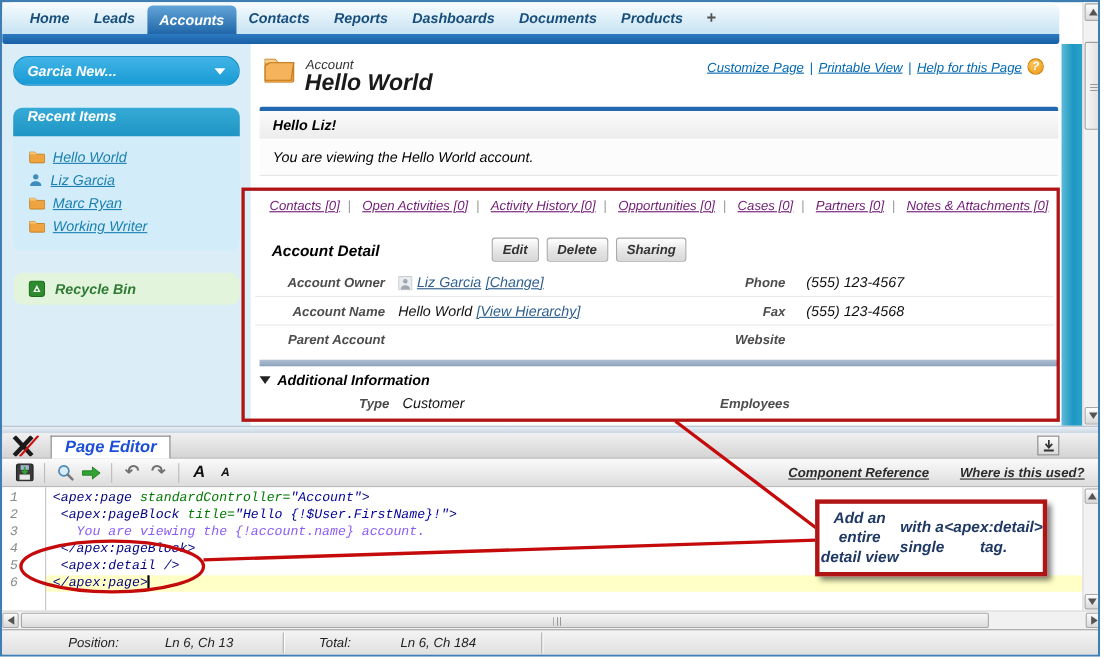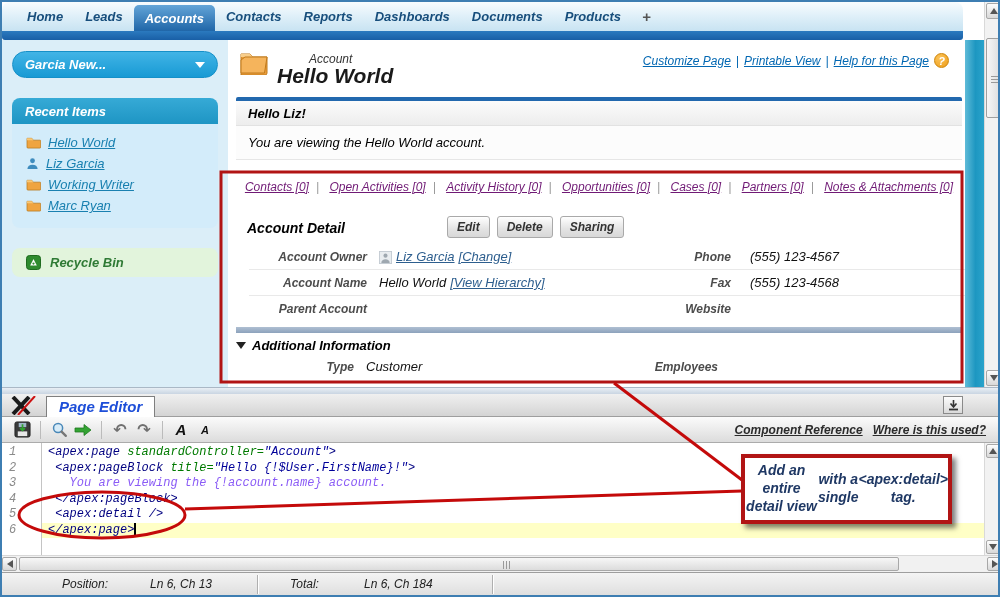--- a/index.html
+++ b/index.html
@@ -18,48 +18,48 @@
   .bluebar{left:0;top:29px;width:961px;height:9px;background:linear-gradient(#2B7ABF,#195FA6);border-radius:0 0 3px 3px;}
 
   
   .sidebar{left:0;top:38px;width:226px;height:347px;background:#DBEEF8;}
   .create-new{position:absolute;left:10px;top:11px;width:206px;height:27px;border-radius:14px;
           background:linear-gradient(#41B4E6,#189AD4);border:1px solid #1590C8;color:#fff;font-weight:bold;
           font-size:13px;display:flex;align-items:center;justify-content:space-between;padding:0 12px;cursor:pointer;}
   .tri-down-w{width:0;height:0;border-left:5px solid transparent;border-right:5px solid transparent;border-top:6px solid #fff;}
   .recent-panel{position:absolute;left:10px;top:58px;width:206px;}
   .recent-header{height:26px;background:linear-gradient(#36AAD6,#1E95C4);border-radius:8px 8px 0 0;color:#fff;
-          font-weight:bold;font-size:13px;display:flex;align-items:center;padding-left:13px;}
+          font-weight:bold;font-size:13px;display:flex;align-items:flex-start;padding-left:13px;}
   .recent-body{background:#D3ECFA;border-radius:0 0 8px 8px;padding:8px 0 12px;}
   .recent-item{display:flex;align-items:center;gap:7px;padding:3px 0 3px 14px;font-size:13px;}
   .recent-item a{color:#1980B0;text-decoration:underline;cursor:pointer;}
   .recycle{position:absolute;left:10px;top:208px;width:206px;height:29px;background:#E2F4DC;border-radius:8px;
           display:flex;align-items:center;gap:9px;padding-left:14px;font-size:13px;font-weight:bold;color:#2F7A35;cursor:pointer;}
 
   
   .content{left:226px;top:38px;width:739px;height:347px;background:#fff;overflow:hidden;}
-  .obj-type{position:absolute;left:50px;top:12px;font-size:12px;color:#333;margin-left:31px;}
+  .obj-type{position:absolute;left:50px;top:12px;font-size:12px;color:#333;}
   .page-title{position:absolute;left:49px;top:24px;font-size:21px;font-weight:bold;color:#1a1a1a;}
   .hdr-links{position:absolute;right:18px;top:13px;font-size:12px;color:#0267B2;display:flex;align-items:center;gap:5px;}
   .hdr-links a{color:#0267B2;text-decoration:underline;cursor:pointer;}
   .help-icon{width:15px;height:15px;border-radius:50%;background:radial-gradient(circle at 35% 30%,#FBC35A,#EE9D17);
           border:1px solid #CE8508;color:#fff;font-size:11px;font-weight:bold;display:flex;align-items:center;justify-content:center;}
   .block{position:absolute;left:8px;top:57px;width:726px;}
   .block-topbar{height:4px;background:#2268AE;border-radius:2px 2px 0 0;}
   .block-header{height:25px;background:linear-gradient(#FBFBFB,#EDEDED);border-bottom:1px solid #E2E2E2;
           display:flex;align-items:center;padding-left:12px;font-size:13px;font-weight:bold;color:#000;}
   .block-body{height:34px;background:#FCFCFC;border-bottom:1px solid #E6E6E6;display:flex;align-items:center;
           padding-left:12px;font-size:13px;color:#000;}
   .related{position:absolute;left:8px;top:140px;width:726px;text-align:center;font-size:12px;color:#999;}
   .related a{color:#701a75;text-decoration:underline;margin:0 7px;cursor:pointer;}
   .detail-title{position:absolute;left:19px;top:180px;font-size:14px;font-weight:bold;color:#000;}
   .btn-row{position:absolute;left:219px;top:176px;display:flex;gap:7px;}
   .btn{height:22px;padding:0 9px;background:linear-gradient(#FFFFFF,#E3E3E3 60%,#D8D8D8);border:1px solid #A9A9A9;
           border-radius:3px;font-size:12px;font-weight:bold;color:#333;display:flex;align-items:center;cursor:pointer;}
-  .detail-table{position:absolute;left:21px;top:204px;width:726px;}
+  .detail-table{position:absolute;left:4px;top:204px;width:726px;}
   .drow{position:relative;height:26px;border-bottom:1px solid #E9E9E9;font-size:13px;color:#111;}
   .drow:last-child{border-bottom:none;}
   .lbl{position:absolute;left:0;width:118px;text-align:right;line-height:26px;font-size:12px;font-weight:bold;color:#4C4C4C;}
   .val{position:absolute;left:130px;line-height:26px;display:flex;align-items:center;gap:4px;}
   .rlbl{position:absolute;left:372px;width:110px;text-align:right;line-height:26px;font-size:12px;font-weight:bold;color:#4C4C4C;}
   .rval{position:absolute;left:501px;line-height:26px;}
   .val a,.rval a{color:#2D5E8E;text-decoration:underline;cursor:pointer;}
   .steelband{position:absolute;left:8px;top:287px;width:726px;height:6px;background:linear-gradient(#AFBFD2,#8CA2BC);}
   .addl-title{position:absolute;left:8px;top:298px;font-size:13px;font-weight:bold;color:#000;display:flex;align-items:center;gap:6px;cursor:pointer;}
   .tri-down-k{width:0;height:0;border-left:5px solid transparent;border-right:5px solid transparent;border-top:7px solid #222;}
@@ -87,21 +87,21 @@
         padding:0 12px;line-height:20px;font-size:15px;font-weight:bold;color:#1d4ed8;cursor:pointer;}
   .dock-btn{position:absolute;left:941px;top:2px;width:20px;height:18px;border:1px solid #8A8A8A;
         background:linear-gradient(#FCFCFC,#DADADA);display:flex;align-items:center;justify-content:center;cursor:pointer;}
   .edit-toolbar{left:0;top:415px;width:1000px;height:26px;background:linear-gradient(#FBFBFB,#DCDCDC);
         border-bottom:1px solid #ABABAB;display:flex;align-items:center;padding-left:8px;}
   .tool{display:flex;align-items:center;justify-content:center;width:24px;height:22px;cursor:pointer;}
   .tsep{width:1px;height:18px;background:#BBB;margin:0 6px;}
   .arrow-glyph{font-size:16px;font-weight:bold;color:#707070;line-height:1;}
   .font-big{font-size:15px;font-weight:bold;color:#111;}
   .font-small{font-size:11px;font-weight:bold;color:#111;}
-  .tb-links{margin-left:auto;display:flex;gap:10px;padding-right:16px;font-size:12px;font-weight:bold;align-items:flex-end;}
+  .tb-links{margin-left:auto;display:flex;gap:28px;padding-right:16px;font-size:12px;font-weight:bold;align-items:flex-end;}
   .tb-links a{color:#2B2B2B;text-decoration:underline;cursor:pointer;}
 
   .code-area{left:0;top:441px;width:982px;height:112px;background:#FFF;padding-top:2px;overflow:hidden;}
   .gutter-line{position:absolute;left:39px;top:441px;width:1px;height:112px;background:#C4C4C4;}
   .code-row{display:flex;height:15.5px;line-height:15.5px;font-family:"Liberation Mono","DejaVu Sans Mono",monospace;font-size:12px;}
   .gut{width:39px;flex:none;padding-left:7px;color:#8A8A8A;}
   .code{flex:1;white-space:pre;padding-left:7px;}
   .hl{background:#FFFFC6;}
   .c-tag{color:#000080;} .c-attr{color:#007A00;} .c-str{color:#000099;} .c-text{color:#8b5cf6;}
   .cursor{display:inline-block;width:2px;height:12px;background:#000;vertical-align:-2px;}
@@ -164,28 +164,28 @@
               <circle cx="7" cy="4" r="2.6" fill="#3E8CBE"></circle>
               <path d="M1.5 13c0-3 2.4-4.6 5.5-4.6S12.5 10 12.5 13z" fill="#3E8CBE"></path>
             </svg>
           <a>Liz Garcia</a>
         </div>
         <div class="recent-item">
           <svg width="15" height="13" viewBox="0 0 16 14">
               <path d="M1 2.5h5.2l1.6 2H15a.8.8 0 0 1 .8.8V12a1 1 0 0 1-1 1H2a1 1 0 0 1-1-1z" fill="#EFA440" stroke="#B97A1E" stroke-width="0.8"></path>
               <path d="M1 2.5h5.2l1.6 2H1z" fill="#F7C878"></path>
             </svg>
-          <a>Working Writer</a>
+          <a>Marc Ryan</a>
         </div>
         <div class="recent-item">
           <svg width="15" height="13" viewBox="0 0 16 14">
               <path d="M1 2.5h5.2l1.6 2H15a.8.8 0 0 1 .8.8V12a1 1 0 0 1-1 1H2a1 1 0 0 1-1-1z" fill="#EFA440" stroke="#B97A1E" stroke-width="0.8"></path>
               <path d="M1 2.5h5.2l1.6 2H1z" fill="#F7C878"></path>
             </svg>
-          <a>Marc Ryan</a>
+          <a>Working Writer</a>
         </div>
       </div>
     </div>
     <div class="recycle">
       <svg width="15" height="15" viewBox="0 0 15 15">
           <rect x="0.5" y="0.5" width="14" height="14" rx="3" fill="#2E8B2E" stroke="#1F6B1F"></rect>
           <path d="M4.2 10.5l3.3-6.4 3.3 6.4z" fill="#fff"></path>
           <circle cx="7.5" cy="8.6" r="1.1" fill="#2E8B2E"></circle>
         </svg>
       <span>Recycle Bin</span>

